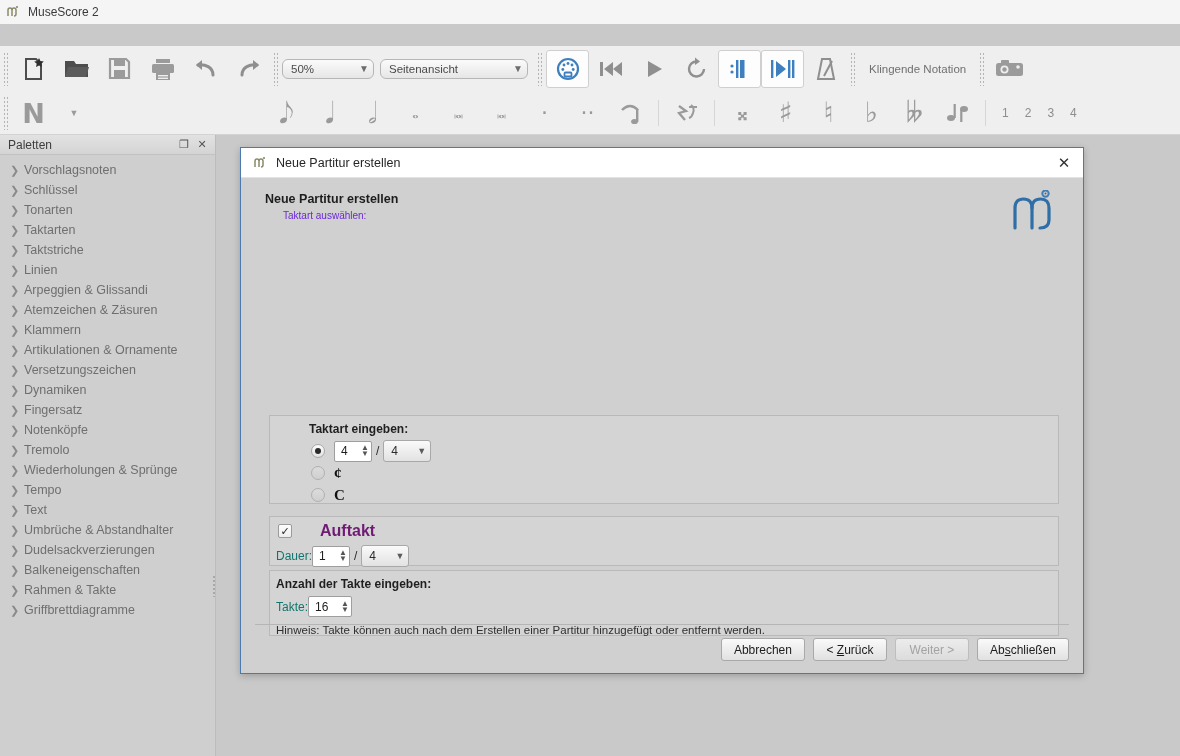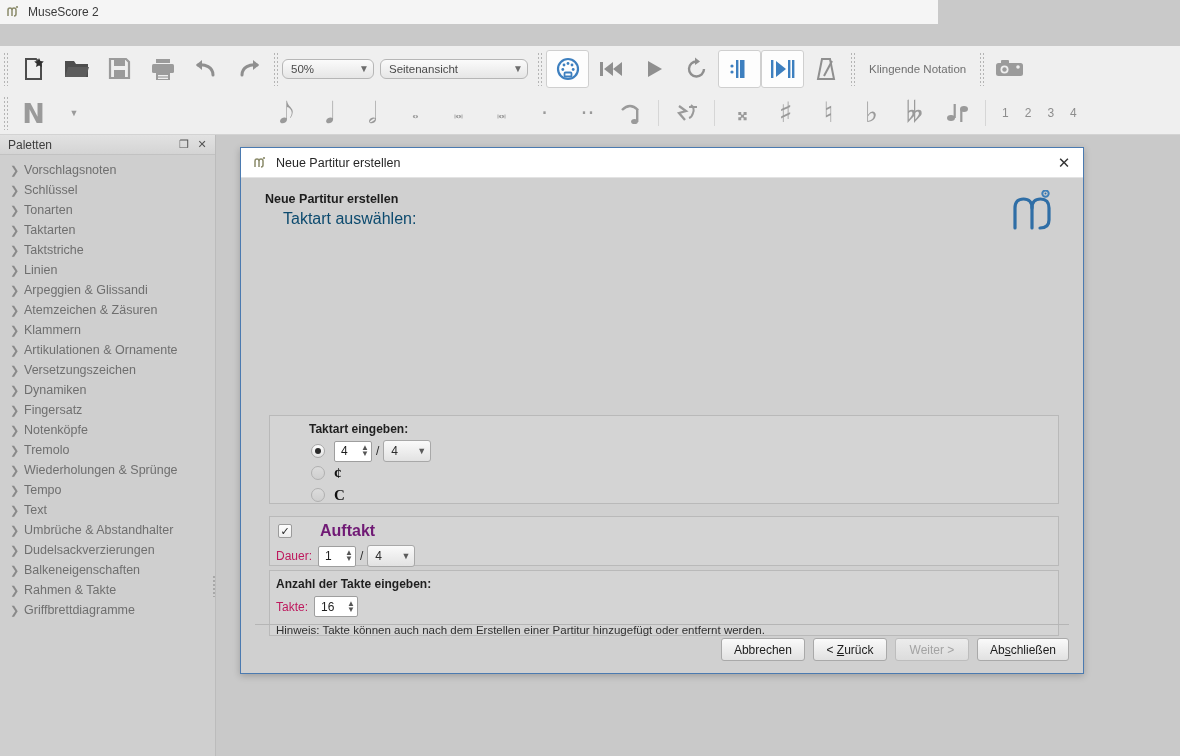--- a/index.html
+++ b/index.html
@@ -9,21 +9,21 @@
     overflow: hidden;
     font-family: "Liberation Sans", sans-serif;
     font-size: 12px;
     color: #202020;
     background: #cacaca;
   }
   #app { position: relative; width: 1180px; height: 756px; background: #c9c9c9; }
 
   
   .titlebar {
-    position: absolute; top: 0; left: 0; width: 938px; height: 24px;
+    position: absolute; top: 0; left: 0; width: 1180px; height: 24px;
     background: #f5f5f5;
     display: flex; align-items: center; padding-left: 6px;
   }
   .titlebar .app-icon { width: 16px; height: 16px; margin-right: 6px; position: relative; }
   .titlebar .app-title { font-size: 12px; color: #3a3a3a; }
 
   
   .menubar {
     position: absolute; top: 24px; left: 0; width: 1180px; height: 22px;
     background: #f1f1f1;
@@ -130,21 +130,21 @@
   .dlg-title { font-size: 12.5px; color: #262626; flex: 1; }
   .dlg-close {
     width: 26px; height: 24px; display: flex; align-items: center; justify-content: center;
     font-size: 15px; color: #333; cursor: default;
   }
 
   .dlg-head {
     position: relative; height: 70px; padding: 14px 0 0 24px;
   }
   .dlg-head .h1 { font-size: 12.5px; font-weight: bold; color: #1d1d1d; }
-  .dlg-head .h2 { font-size: 16px; color: #0c4a6e; margin-top: 4px; margin-left: 18px; }
+  .dlg-head .h2 { font-size: 10px; color: #6d28d9; margin-top: 4px; margin-left: 18px; }
   .dlg-logo { position: absolute; right: 26px; top: 12px; }
 
   .dlg-body { position: absolute; top: 100px; left: 0; right: 0; bottom: 0; }
 
   .groupbox {
     position: absolute;
     background: #d4d4d4;
     border: 1px solid #b9b9b9;
   }
   .gb-title {
@@ -195,21 +195,21 @@
   .cbox {
     width: 14px; height: 14px; border: 1px solid #9b9b9b; border-radius: 2px;
     background: linear-gradient(#fdfdfd, #ededed);
     display: inline-flex; align-items: center; justify-content: center;
     font-size: 11px; color: #1e1e1e; margin-right: 8px; flex: 0 0 auto;
   }
   .cb-row { display: flex; align-items: center; padding: 5px 0 0 8px; }
   .cb-label { font-size: 16px; font-weight: bold; color: #701a75; margin-left: 20px; }
 
   .inline-row { display: flex; align-items: center; padding-left: 6px; margin-top: 5px; }
-  .inline-row .lbl { font-size: 12px; color: #be185d; margin-right: 6px; }
+  .inline-row .lbl { font-size: 12px; color: #0f766e; margin-right: 0; }
 
   .hint { font-size: 11.5px; color: #2f2f2f; padding: 7px 0 0 6px; }
 
   .dlg-sep {
     position: absolute; left: 14px; right: 14px; bottom: 48px;
     height: 1px; background: #b5b5b5;
   }
   .dlg-buttons {
     position: absolute; right: 14px; bottom: 12px;
     display: flex; gap: 8px;

